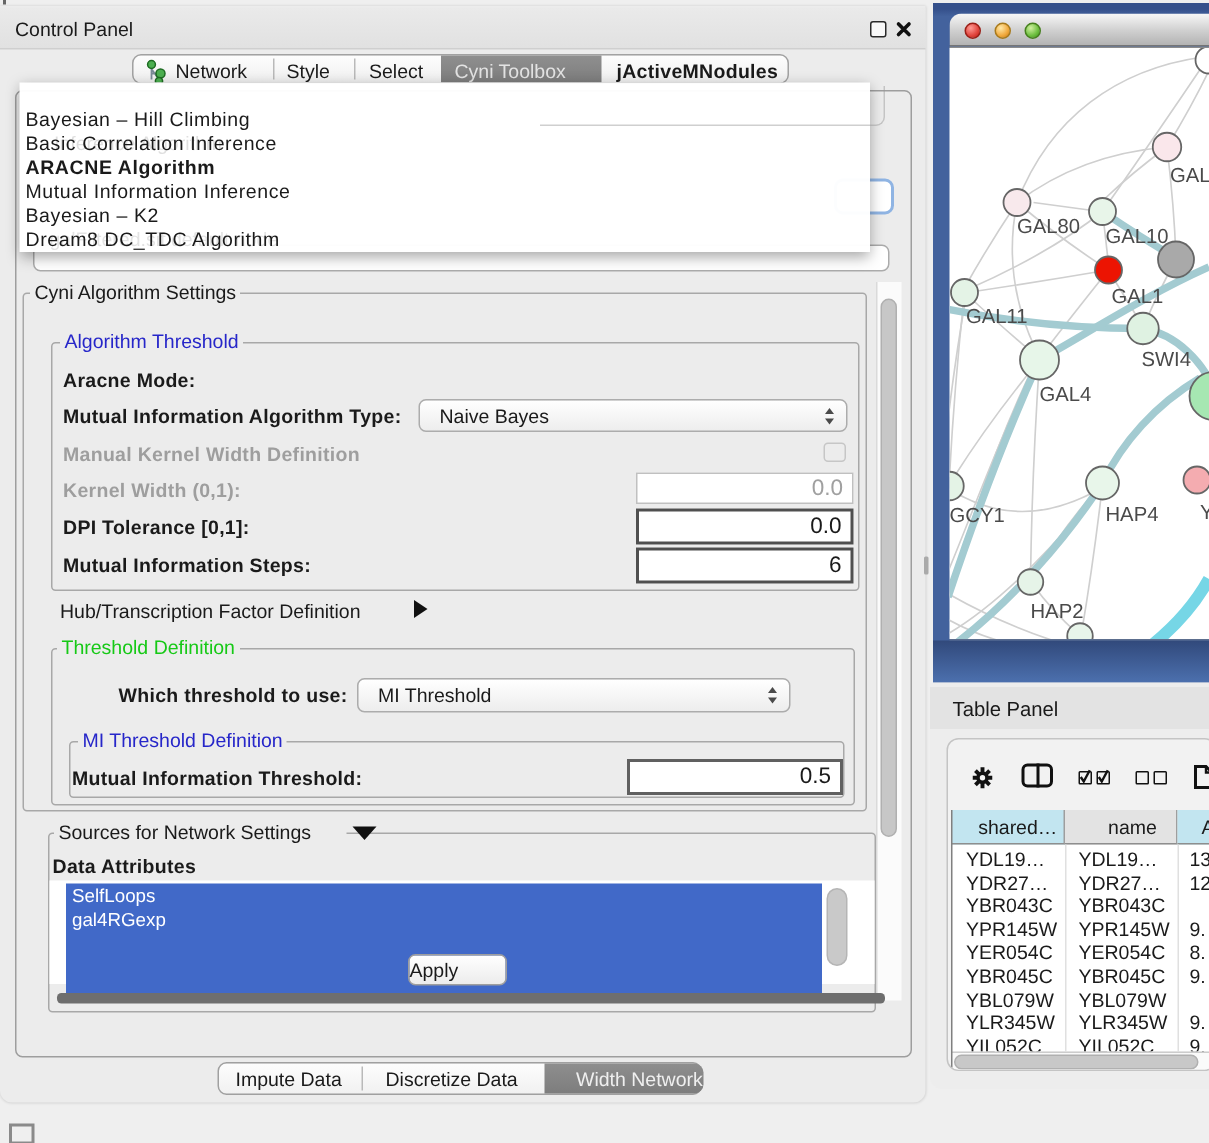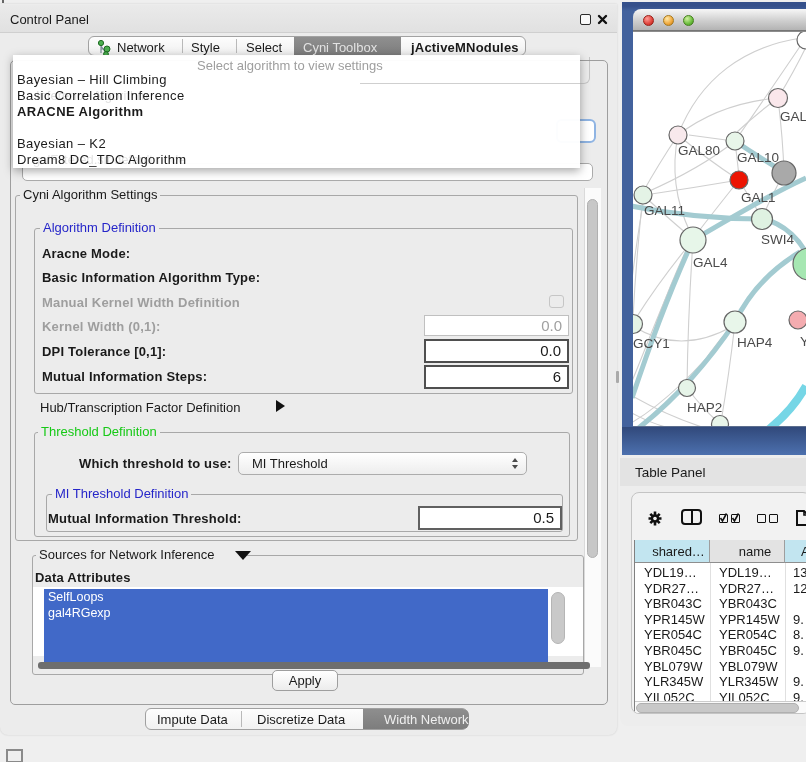--- a/index.html
+++ b/index.html
@@ -48,38 +48,45 @@
 
 <div class="abs" style="left:584px;top:188px;width:17px;height:479px;background:#FBFBFB;border-left:1px solid #DADADA"></div>
 <div class="abs" style="left:587px;top:199px;width:11px;height:359px;background:#C7C7C7;border:1px solid #B0B0B0;border-radius:6px"></div>
 
 <div class="abs" style="left:22px;top:163px;width:571px;height:18px;background:#fff;border:1px solid #ABABAB;border-radius:5px"></div>
 
 <div class="abs" style="left:556px;top:119px;width:40px;height:24px;background:#fff;border:2.5px solid #8FB4E3;border-radius:6px"></div>
 
 <div class="abs" style="left:13px;top:55px;width:567px;height:113px;background:rgba(255,255,255,0.97);box-shadow:0 3px 9px rgba(0,0,0,0.35)">
   <div class="abs" style="left:347px;top:2px;width:230px;height:27px;border-right:1px solid rgba(150,150,150,0.45);border-bottom:1px solid rgba(150,150,150,0.45);border-radius:0 0 6px 0"></div>
-<div class="abs" style="left:184px;top:3px;color:#9E9E9E">Select algorithm to view settings</div>
   <div class="abs" style="left:23px;top:33px;color:rgba(40,40,40,0.15)">Inference Algorithm</div>
   <div class="abs" style="left:20px;top:97px;color:rgba(40,40,40,0.13)">galFiltered.sif default node</div>
   <div class="abs" style="left:4px;top:17px;letter-spacing:0.4px">Bayesian – Hill Climbing</div>
   <div class="abs" style="left:4px;top:33px;letter-spacing:0.4px">Basic Correlation Inference</div>
   <div class="abs bold" style="left:4px;top:49px;letter-spacing:0.4px">ARACNE Algorithm</div>
+  <div class="abs" style="left:4px;top:65px;letter-spacing:0.4px">Mutual Information Inference</div>
   <div class="abs" style="left:4px;top:81px;letter-spacing:0.4px">Bayesian – K2</div>
   <div class="abs" style="left:4px;top:97px;letter-spacing:0.4px">Dream8 DC_TDC Algorithm</div>
 </div>
 
 <div class="gb" style="left:15px;top:195px;width:563px;height:346px"></div>
 <div class="gblabel" style="left:20px;top:188px">Cyni Algorithm Settings</div>
 
 <div class="gb" style="left:34px;top:228px;width:539px;height:166px"></div>
-<div class="gblabel" style="left:40px;top:221px;color:#2626C9">Algorithm Definition</div>
+<div class="gblabel" style="left:40px;top:221px;color:#2626C9">Algorithm Threshold</div>
 
 <div class="abs bold" style="left:42px;top:246px">Aracne Mode:</div>
-<div class="abs bold" style="left:42px;top:270px">Basic Information Algorithm Type:</div>
+<div class="abs bold" style="left:42px;top:270px">Mutual Information Algorithm Type:</div>
+<div class="combo" style="left:279px;top:266px;width:286px;height:22px">
+      <span class="txt">Naive Bayes</span>
+      <span class="carets">
+        <span class="cu"></span>
+        <span class="cd"></span>
+      </span>
+    </div>
 <div class="abs bold" style="left:42px;top:295px;color:#9E9E9E">Manual Kernel Width Definition</div>
 <div class="abs" style="left:549px;top:295px;width:15px;height:13px;background:#ECECEC;border:1px solid #C6C6C6;border-radius:3px"></div>
 <div class="abs bold" style="left:42px;top:319px;color:#9E9E9E">Kernel Width (0,1):</div>
 <div class="field" style="left:424px;top:315px;width:145px;height:21px;border:1px solid #C0C0C0;color:#A0A0A0;line-height:19px;padding-right:6px">0.0</div>
 <div class="abs bold" style="left:42px;top:344px">DPI Tolerance [0,1]:</div>
 <div class="field" style="left:424px;top:339px;width:145px;height:24px;border:2px solid #4F4F4F;line-height:20px;padding-right:6px">0.0</div>
 <div class="abs bold" style="left:42px;top:369px">Mutual Information Steps:</div>
 <div class="field" style="left:424px;top:365px;width:145px;height:24px;border:2px solid #4F4F4F;line-height:20px;padding-right:6px">6</div>
 
 <div class="abs" style="left:40px;top:400px">Hub/Transcription Factor Definition</div>
@@ -96,32 +103,32 @@
         <span class="cu"></span>
         <span class="cd"></span>
       </span>
     </div>
 <div class="gb" style="left:46px;top:494px;width:517px;height:38px"></div>
 <div class="gblabel" style="left:52px;top:487px;color:#2626C9">MI Threshold Definition</div>
 <div class="abs bold" style="left:48px;top:511px">Mutual Information Threshold:</div>
 <div class="field" style="left:418px;top:506px;width:144px;height:24px;border:2px solid #606060;line-height:20px;padding-right:6px">0.5</div>
 
 <div class="gb" style="left:32px;top:555px;width:552px;height:120px"></div>
-<div class="gblabel" style="left:36px;top:548px;padding-right:24px">Sources for Network Inference</div>
+<div class="gblabel" style="left:36px;top:548px;padding-right:24px">Sources for Network Settings</div>
 <div class="abs" style="left:235px;top:551px;width:0;height:0;border-left:8px solid transparent;border-right:8px solid transparent;border-top:9px solid #111"></div>
 <div class="abs bold" style="left:35px;top:570px">Data Attributes</div>
 <div class="abs" style="left:33px;top:587px;width:550px;height:69px;background:#fff"></div>
 <div class="abs" style="left:44px;top:589px;width:504px;height:77px;background:#4169C8;color:#fff;font-size:12.5px">
   <div style="padding:1px 0 0 4px;height:15.5px">SelfLoops</div>
   <div style="padding:1px 0 0 4px;height:15.5px">gal4RGexp</div>
 </div>
 <div class="abs" style="left:551px;top:592px;width:14px;height:52px;background:#C9C9C9;border:1px solid #B5B5B5;border-radius:7px"></div>
 <div class="abs" style="left:38px;top:662px;width:552px;height:7px;background:#6E6E6E;border-radius:3px"></div>
 
-<div class="abs" style="left:272px;top:670px;width:66px;height:21px;background:linear-gradient(#FFFFFF,#ECECEC);border:1px solid #9E9E9E;border-radius:5px;text-align:center;line-height:19px">Apply</div>
+<div class="abs" style="left:272px;top:636px;width:66px;height:21px;background:linear-gradient(#FFFFFF,#ECECEC);border:1px solid #9E9E9E;border-radius:5px;text-align:left;line-height:19px">Apply</div>
 
 <div class="abs" style="left:145px;top:708px;width:323px;height:22px;background:linear-gradient(#FDFDFD,#F1F1F1);border:1px solid #A0A0A0;border-radius:6px">
   <div class="div1" style="left:95px"></div>
   <div class="tabseg" style="left:217px;width:106px;background:linear-gradient(#8E8E8E,#7D7D7D);border-radius:0 6px 6px 0"></div>
 </div>
 <div class="abs" style="left:157px;top:712px">Impute Data</div>
 <div class="abs" style="left:257px;top:712px">Discretize Data</div>
 <div class="abs" style="left:384px;top:712px;color:#EFEFEF">Width Network</div>
 
 <div class="abs" style="left:6px;top:749px;width:17px;height:14px;border:2px solid #8A8A8A;background:#EFEFEF"></div>

